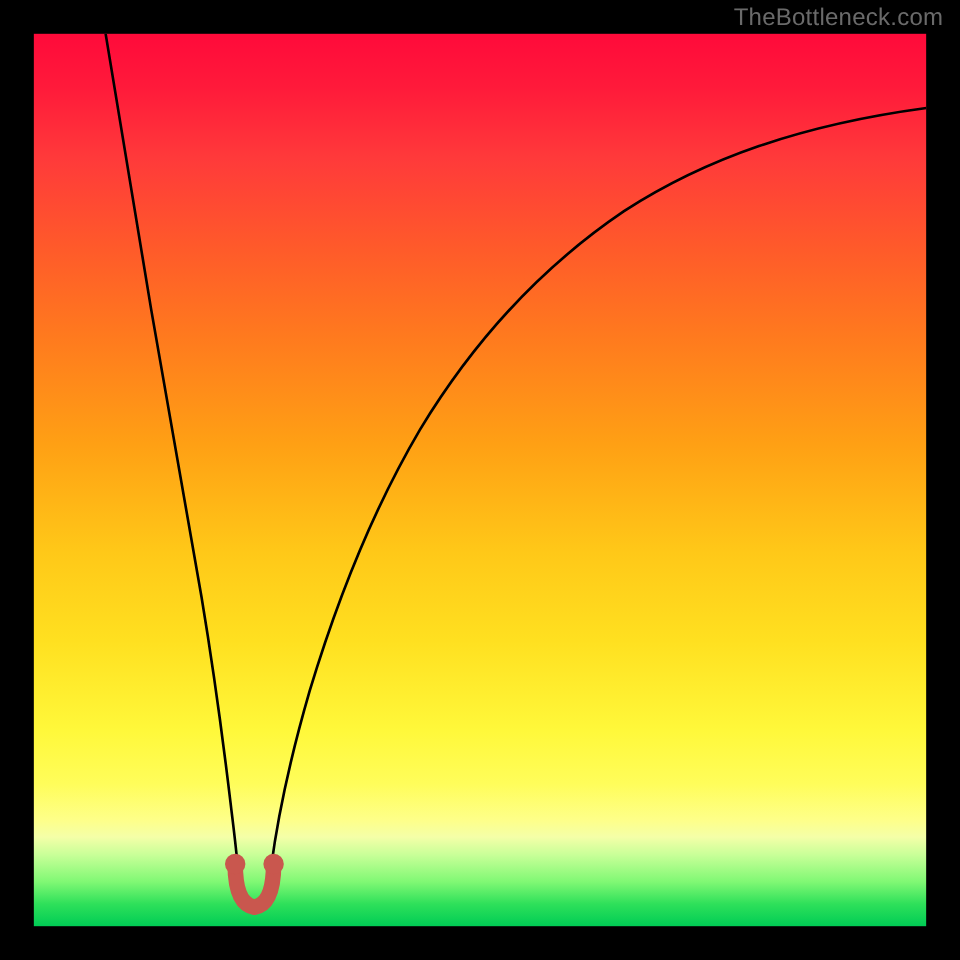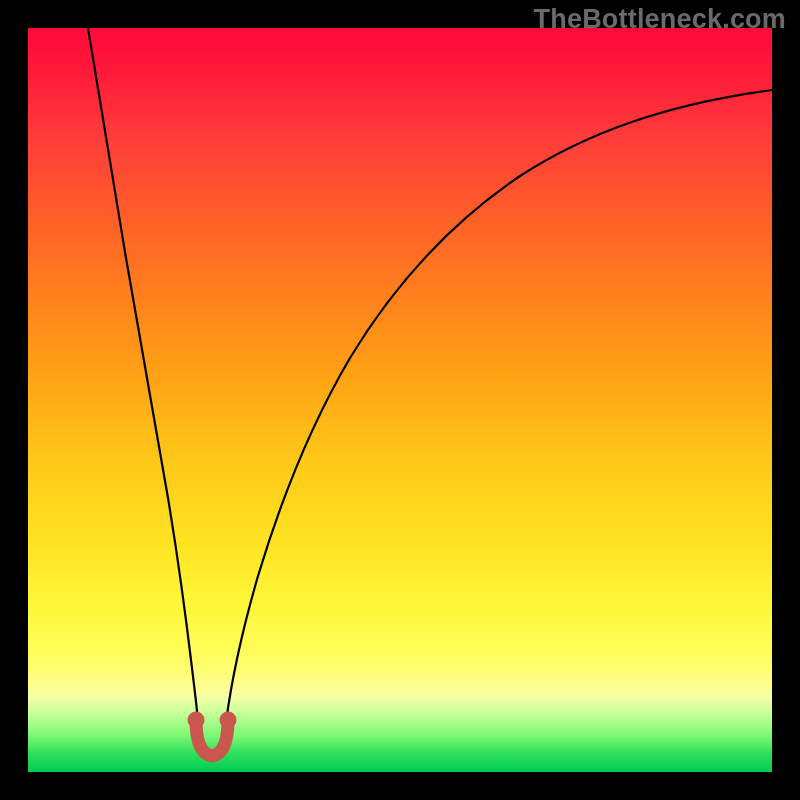--- a/index.html
+++ b/index.html
@@ -52,22 +52,22 @@
   }
   svg.curves {
     position: absolute;
     inset: 0;
   }
   .watermark {
     position: absolute;
     top: 4px;
     right: 14px;
     color: #6a6a6a;
-    font-size: 27px;
-    font-weight: 700;
+    font-size: 20px;
+    font-weight: 400;
     letter-spacing: 0.2px;
     user-select: none;
     margin-left: 26px;
   }
 </style>
 </head>
 <body>
 
 <div class="frame">
 

